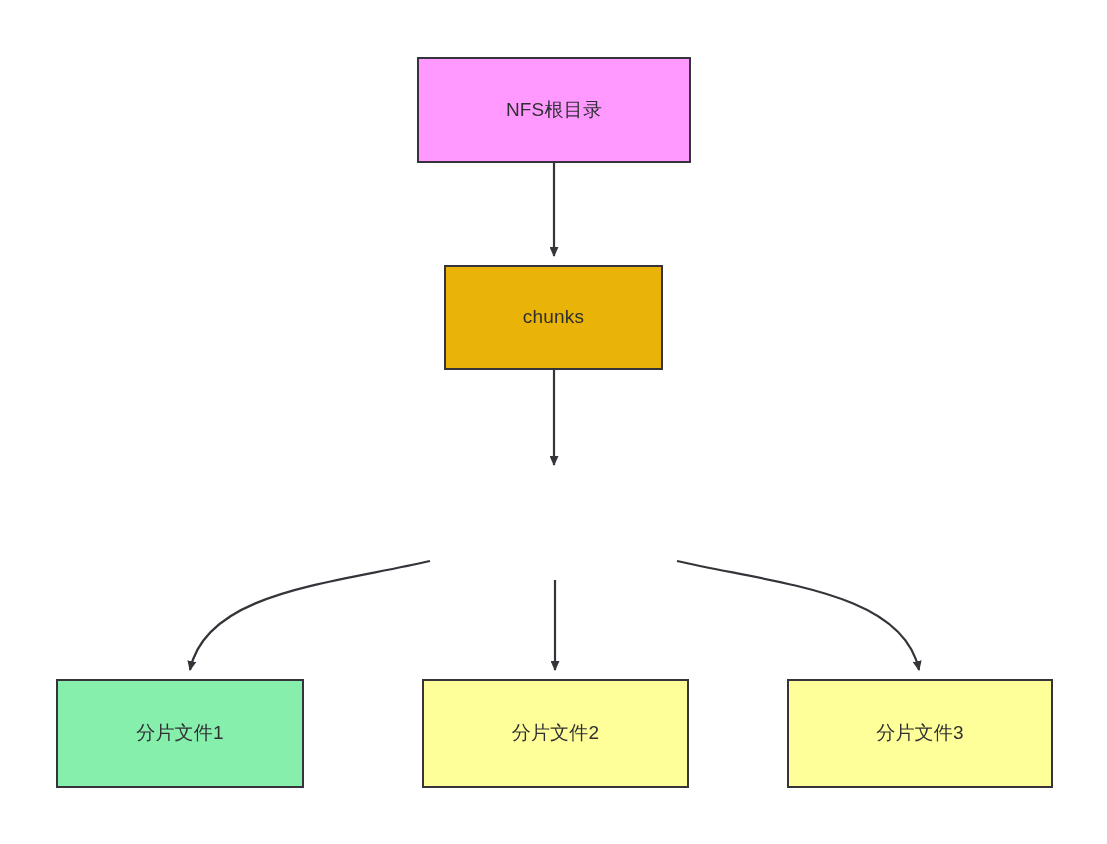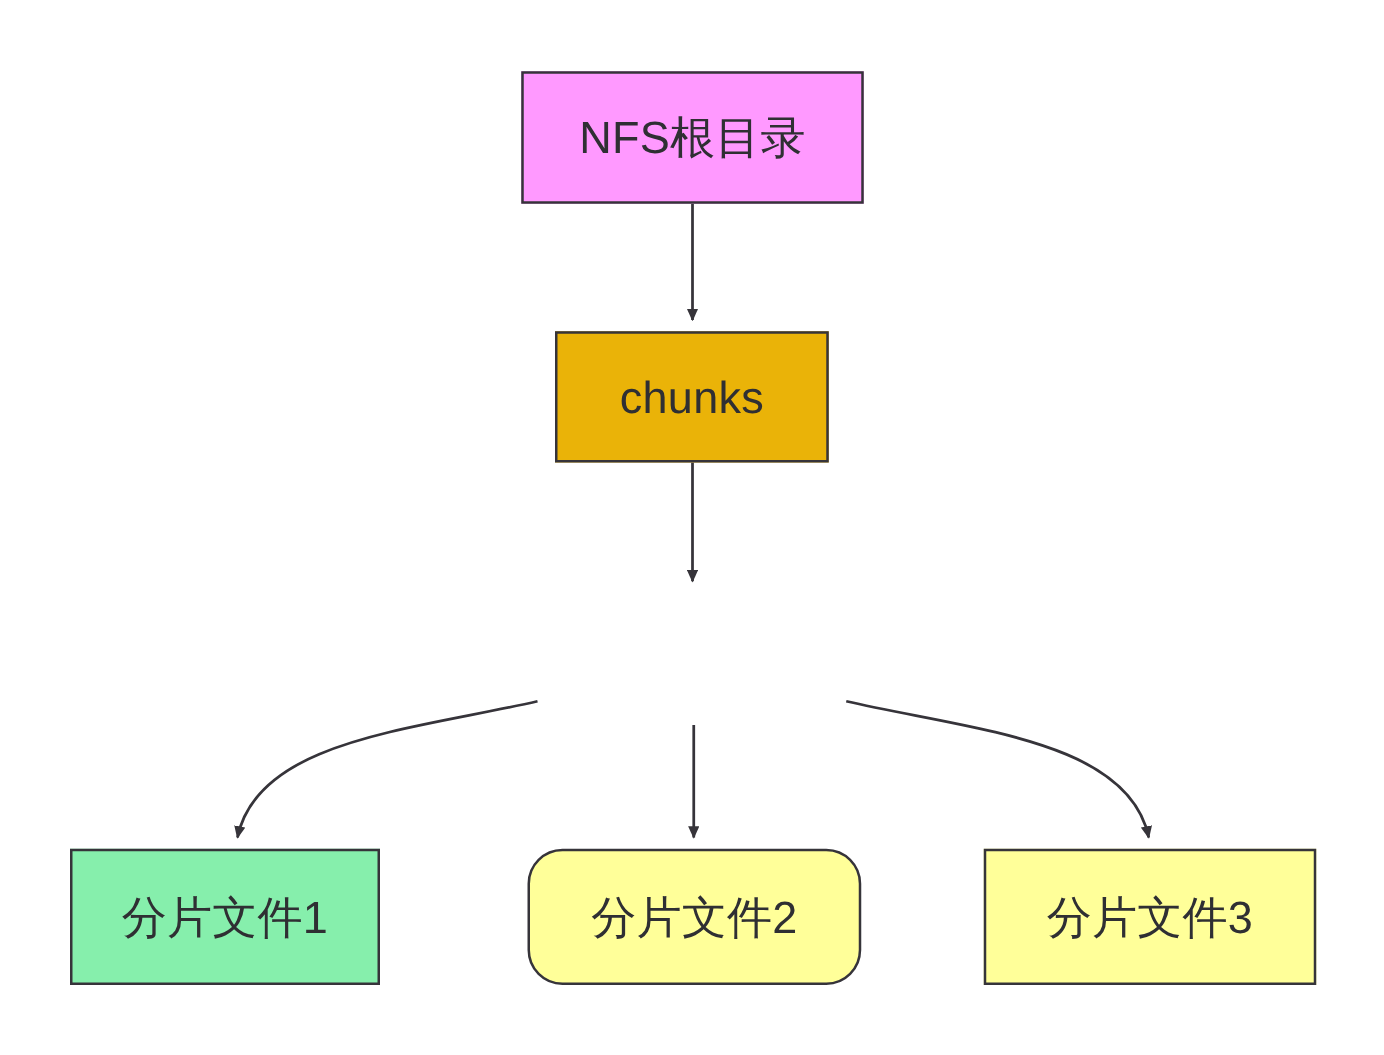--- a/index.html
+++ b/index.html
@@ -28,21 +28,21 @@
   .node {
     position: absolute;
     box-sizing: border-box;
     border: 2px solid #36343a;
     display: flex;
     align-items: center;
     justify-content: center;
     text-align: center;
   }
   .node-label {
-    font-size: 36px;
+    font-size: 19px;
     line-height: 1.2;
     color: #2f2f33;
     letter-spacing: 0.2px;
     white-space: nowrap;
   }
   #node-nfs-root {
     left: 417px;
     top: 57px;
     width: 274px;
     height: 106px;
@@ -68,21 +68,20 @@
     width: 248px;
     height: 109px;
     background: #86efac;
   }
   #node-shard-2 {
     left: 422px;
     top: 679px;
     width: 267px;
     height: 109px;
     background: #ffff99;
-    border-radius: 28px;
   }
   #node-shard-3 {
     left: 787px;
     top: 679px;
     width: 266px;
     height: 109px;
     background: #ffff99;
   }
 </style>
 </head>

